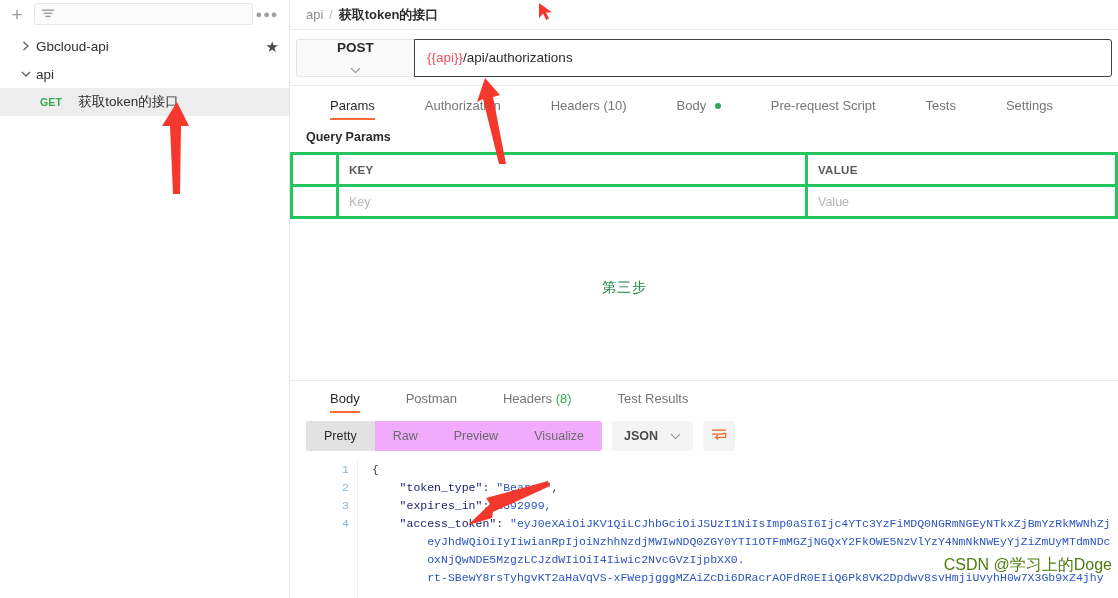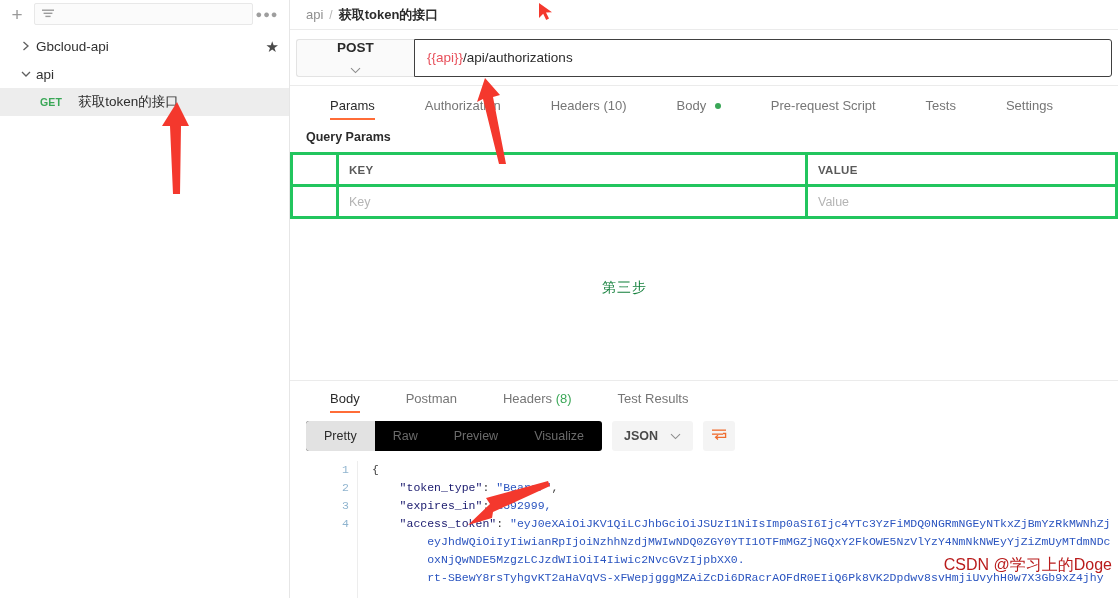--- a/index.html
+++ b/index.html
@@ -242,21 +242,21 @@
   }
   .resp-toolbar {
     height: 46px;
     display: flex;
     align-items: center;
     padding: 0 16px;
     gap: 10px;
   }
   .seg {
     display: flex;
-    background: #000000;
+    background: #f0abfc;
     border-radius: 3px;
     height: 30px;
     overflow: hidden;
   }
   .seg-item {
     padding: 0 18px;
     height: 30px;
     display: flex;
     align-items: center;
     font-size: 12.5px;
@@ -321,21 +321,21 @@
   .s { color: #2b55c0; }
   .n { color: #2b55c0; }
   .cont { color: #2b55c0; }
 
   
   .ann { position: absolute; pointer-events: none; }
   .watermark {
     position: absolute;
     right: 6px;
     bottom: 22px;
-    color: #b91c1c;
+    color: #4d7c0f;
     font-size: 16px;
     white-space: nowrap;
     pointer-events: none;
   }
 </style>
 </head>
 <body>
 
 <div class="app">
 

